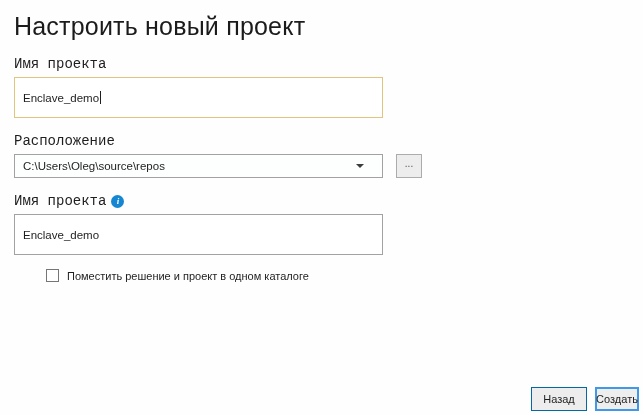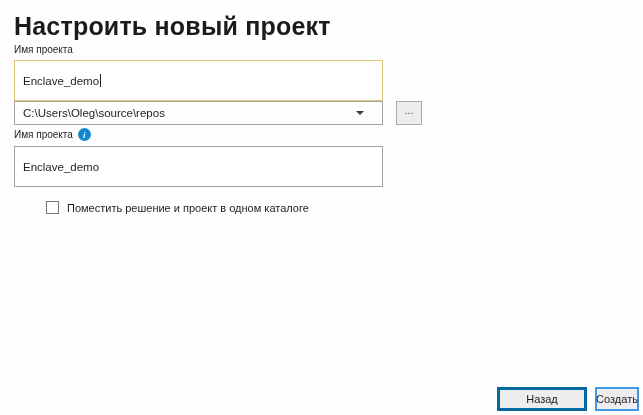--- a/index.html
+++ b/index.html
@@ -8,21 +8,21 @@
     background: #fefefe;
     font-family: "Liberation Sans", sans-serif;
     color: #1e1e1e;
     overflow: hidden;
     position: relative;
   }
   .content { padding: 10px 0 0 14px; }
 
   .page-title {
     font-size: 25px;
-    font-weight: 700;
+    font-weight: 400;
     letter-spacing: 0.2px;
     color: #1b1b1b;
     margin-top: 2px;
   }
 
   .subtitle-row {
     margin-top: 17px;
     display: flex;
     align-items: center;
     gap: 9px;
@@ -34,27 +34,28 @@
   .tag-pill {
     background: #eeeeee;
     border-radius: 9px;
     padding: 2px 9px;
     font-size: 9.5px;
     color: #424242;
     line-height: 12px;
   }
 
   .field-label {
-    font-size: 10px;
-    color: #1e1e1e;
-    margin-top: 3px;
+    font-size: 14px;
+    color: #1e1e1e;
+    margin-top: 15px;
     margin-bottom: 5px;
     display: flex;
     align-items: center;
     gap: 5px;
+    font-family: Liberation Mono, monospace;
   }
   .form-area { width: 420px; }
 
   .text-input {
     width: 369px;
     height: 41px;
     background: #ffffff;
     border: 1px solid #a2a2a2;
     display: flex;
     align-items: center;
@@ -151,22 +152,22 @@
   .btn {
     height: 24px;
     font-size: 11px;
     color: #1e1e1e;
     display: flex;
     align-items: center;
     justify-content: center;
     background: #ededed;
   }
   .btn-back {
-    width: 90px;
-    border: 3px solid #0369a1;
+    width: 56px;
+    border: 1px solid #0369a1;
   }
   .btn-create {
     width: 44px;
     border: 2px solid #3f99e8;
     background: #eeeeee;
   }
 </style>
 </head>
 <body>
 
@@ -176,20 +177,21 @@
 
 
   <div class="form-area">
 
     <div class="field-label">Имя проекта</div>
     <div class="text-input focused">
       <span>Enclave_demo</span>
       <span class="caret"></span>
     </div>
 
+    <div class="field-label">Расположение</div>
     <div class="combo-row">
       <div class="combobox">
         <span class="combo-value">C:\Users\Oleg\source\repos</span>
         <span class="chevron-down"></span>
       </div>
       <div class="browse-button">...</div>
     </div>
 
     <div class="field-label">
       <span>Имя проекта</span>

